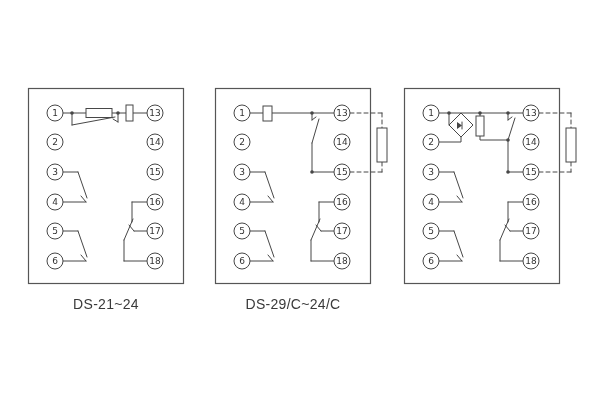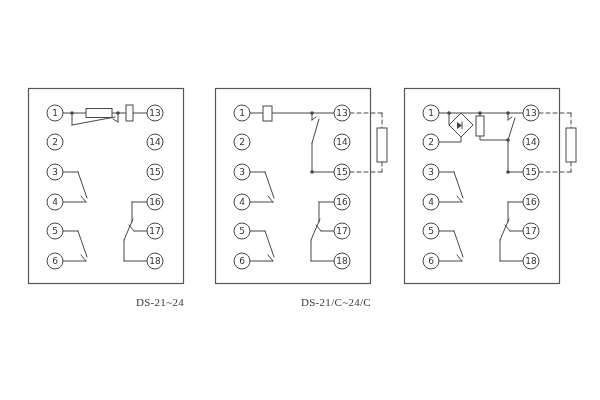--- a/index.html
+++ b/index.html
@@ -3,23 +3,23 @@
 <meta charset="utf-8">
 <style>
   html,body { margin:0; padding:0; background:#ffffff; }
   .screen {
     position:relative; width:600px; height:400px; background:#ffffff;
     overflow:hidden; font-family:"Liberation Sans", sans-serif;
   }
   .panel { position:absolute; top:88px; width:185px; height:240px; }
   .panel svg { position:absolute; left:0; top:0; overflow:visible; }
   .caption {
-    position:absolute; top:208px; left:0; width:156px; text-align:right;
-    font-size:11px; color:#3a3a3a; letter-spacing:0.3px;
-    font-family:Liberation Serif, serif;
+    position:absolute; top:208px; left:0; width:156px; text-align:center;
+    font-size:14px; color:#3a3a3a; letter-spacing:0.3px;
+    font-family:Liberation Sans, sans-serif;
   }
   .pbox  { fill:none; stroke:#565656; stroke-width:1.2; }
   .w     { fill:none; stroke:#474747; stroke-width:1; stroke-linecap:round; }
   .dashed{ stroke-dasharray:4 3; }
   .comp  { fill:#ffffff; stroke:#474747; stroke-width:1; }
   .dot   { fill:#474747; stroke:none; }
   .term  { fill:#ffffff; stroke:#474747; stroke-width:1; }
   .tnum  { font-family:"DejaVu Sans", sans-serif; font-size:9px; fill:#333333; text-anchor:middle; }
   .diode { fill:#474747; stroke:none; }
 </style>
@@ -115,21 +115,21 @@
         <circle class="term" cx="127" cy="143" r="8"></circle>
         <circle class="term" cx="127" cy="173" r="8"></circle>
         <text class="tnum" x="127" y="28">13</text>
         <text class="tnum" x="127" y="57">14</text>
         <text class="tnum" x="127" y="87">15</text>
         <text class="tnum" x="127" y="117">16</text>
         <text class="tnum" x="127" y="146">17</text>
         <text class="tnum" x="127" y="176">18</text>
       </g>
     </svg>
-    <div class="caption">DS-21/C~24/C</div>
+    <div class="caption">DS-29/C~24/C</div>
   </div>
 
   <div class="panel" style="left:404px">
     <svg width="185" height="196" viewBox="0 0 185 196">
       <rect class="pbox" x="0.5" y="0.5" width="155" height="195"></rect>
       <path class="w" d="M35,25 H119 M45,25 V37 M57,49 V54 H35 M76,25 V28 M76,48 V52 H104
                M104,25 V32 M104,52 V84 M104,84 H119
                M35,84 H50 M35,114 H58 M35,143 H50 M35,173 H58
                M119,114 H104 M104,114 V134 M119,143 H106 M119,173 H96 M96,173 V152"></path>
       <path class="w" d="M104,52 L111,30 M104,32 L108,29

